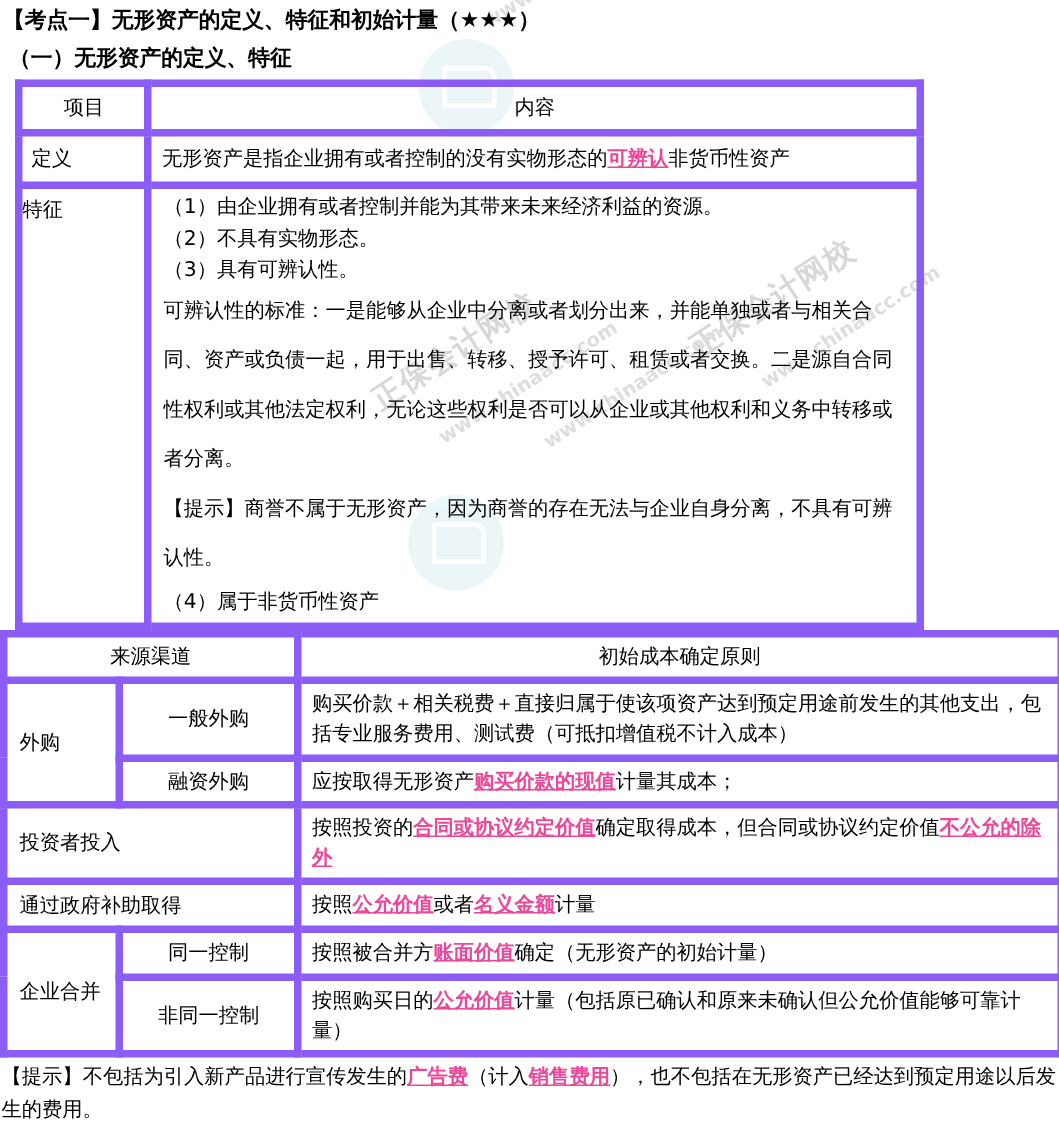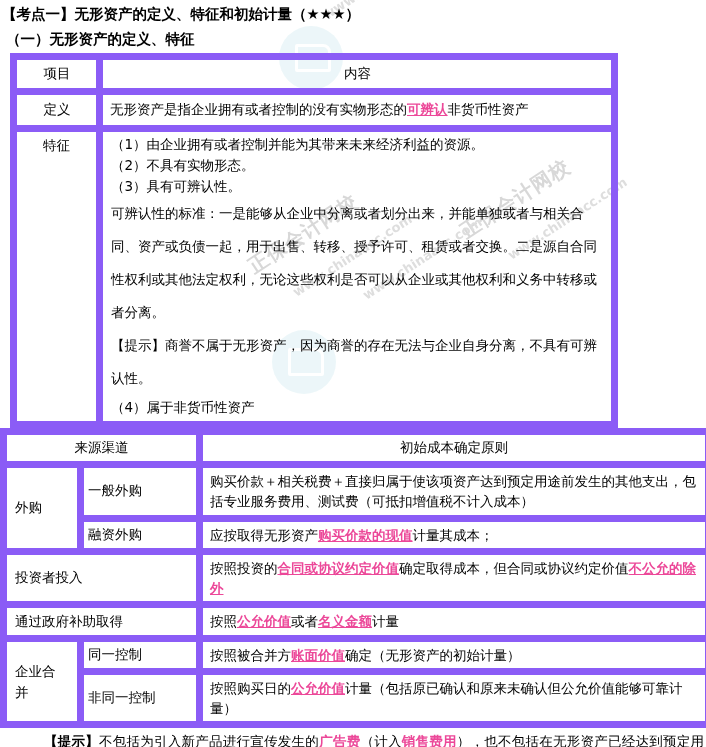--- a/index.html
+++ b/index.html
@@ -89,33 +89,33 @@
   }
   table.t1 {
     width: 601px;
     margin-left: 10px;
   }
   table.t2 {
     width: 705px;
     margin-left: 0px;
   }
   td, th {
-    border: 7px solid #8b5cf6;
+    border: 5px solid #8b5cf6;
     padding: 0;
     vertical-align: middle;
     font-weight: normal;
     text-align: left;
   }
   .ctr { text-align: center; }
   .cellpad { padding: 3px 5px 3px 6px; }
   .cellpad-wide { padding: 3px 6px 3px 7px; }
 
   
   .t1 .hdr td { height: 22px; font-size: 13.5px; }
-  .t1 .lab { text-align: center; margin-left: 32px; }
+  .t1 .lab { text-align: left; margin-left: 32px; }
   .t1 .def-row td { height: 24px; }
 
   .feat-line {
     line-height: 1.55;
     white-space: nowrap;
   }
   .feat-para {
     line-height: 2.45;
   }
   .feat-block {
@@ -126,39 +126,39 @@
   .t2 .hdr td { height: 26px; }
   .t2 .src-left {
     padding-left: 8px;
     text-align: left;
   }
   .t2 .body-cell {
     padding: 3px 5px 3px 7px;
     line-height: 1.5;
   }
   .t2 .sub-cell {
-    text-align: left;
+    text-align: center;
     padding: 3px 4px;
     margin-top: 48px;
   }
   .justify2 {
     text-align: justify;
     text-align-last: justify;
     padding-left: 8px;
     padding-right: 40px;
     line-height: 1.5;
   }
 
   .tip {
     font-size: 13.5px;
     line-height: 1.62;
     padding: 3px 2px 0 1px;
     text-align: justify;
   }
-  .tip b { font-weight: bold; padding-left: 43px; }
+  .tip b { font-weight: normal; }
 
   
   .r {
     color: #ec4899;
     font-weight: bold;
     text-decoration: underline;
     text-underline-offset: 1px;
   }
 </style>
 </head>

